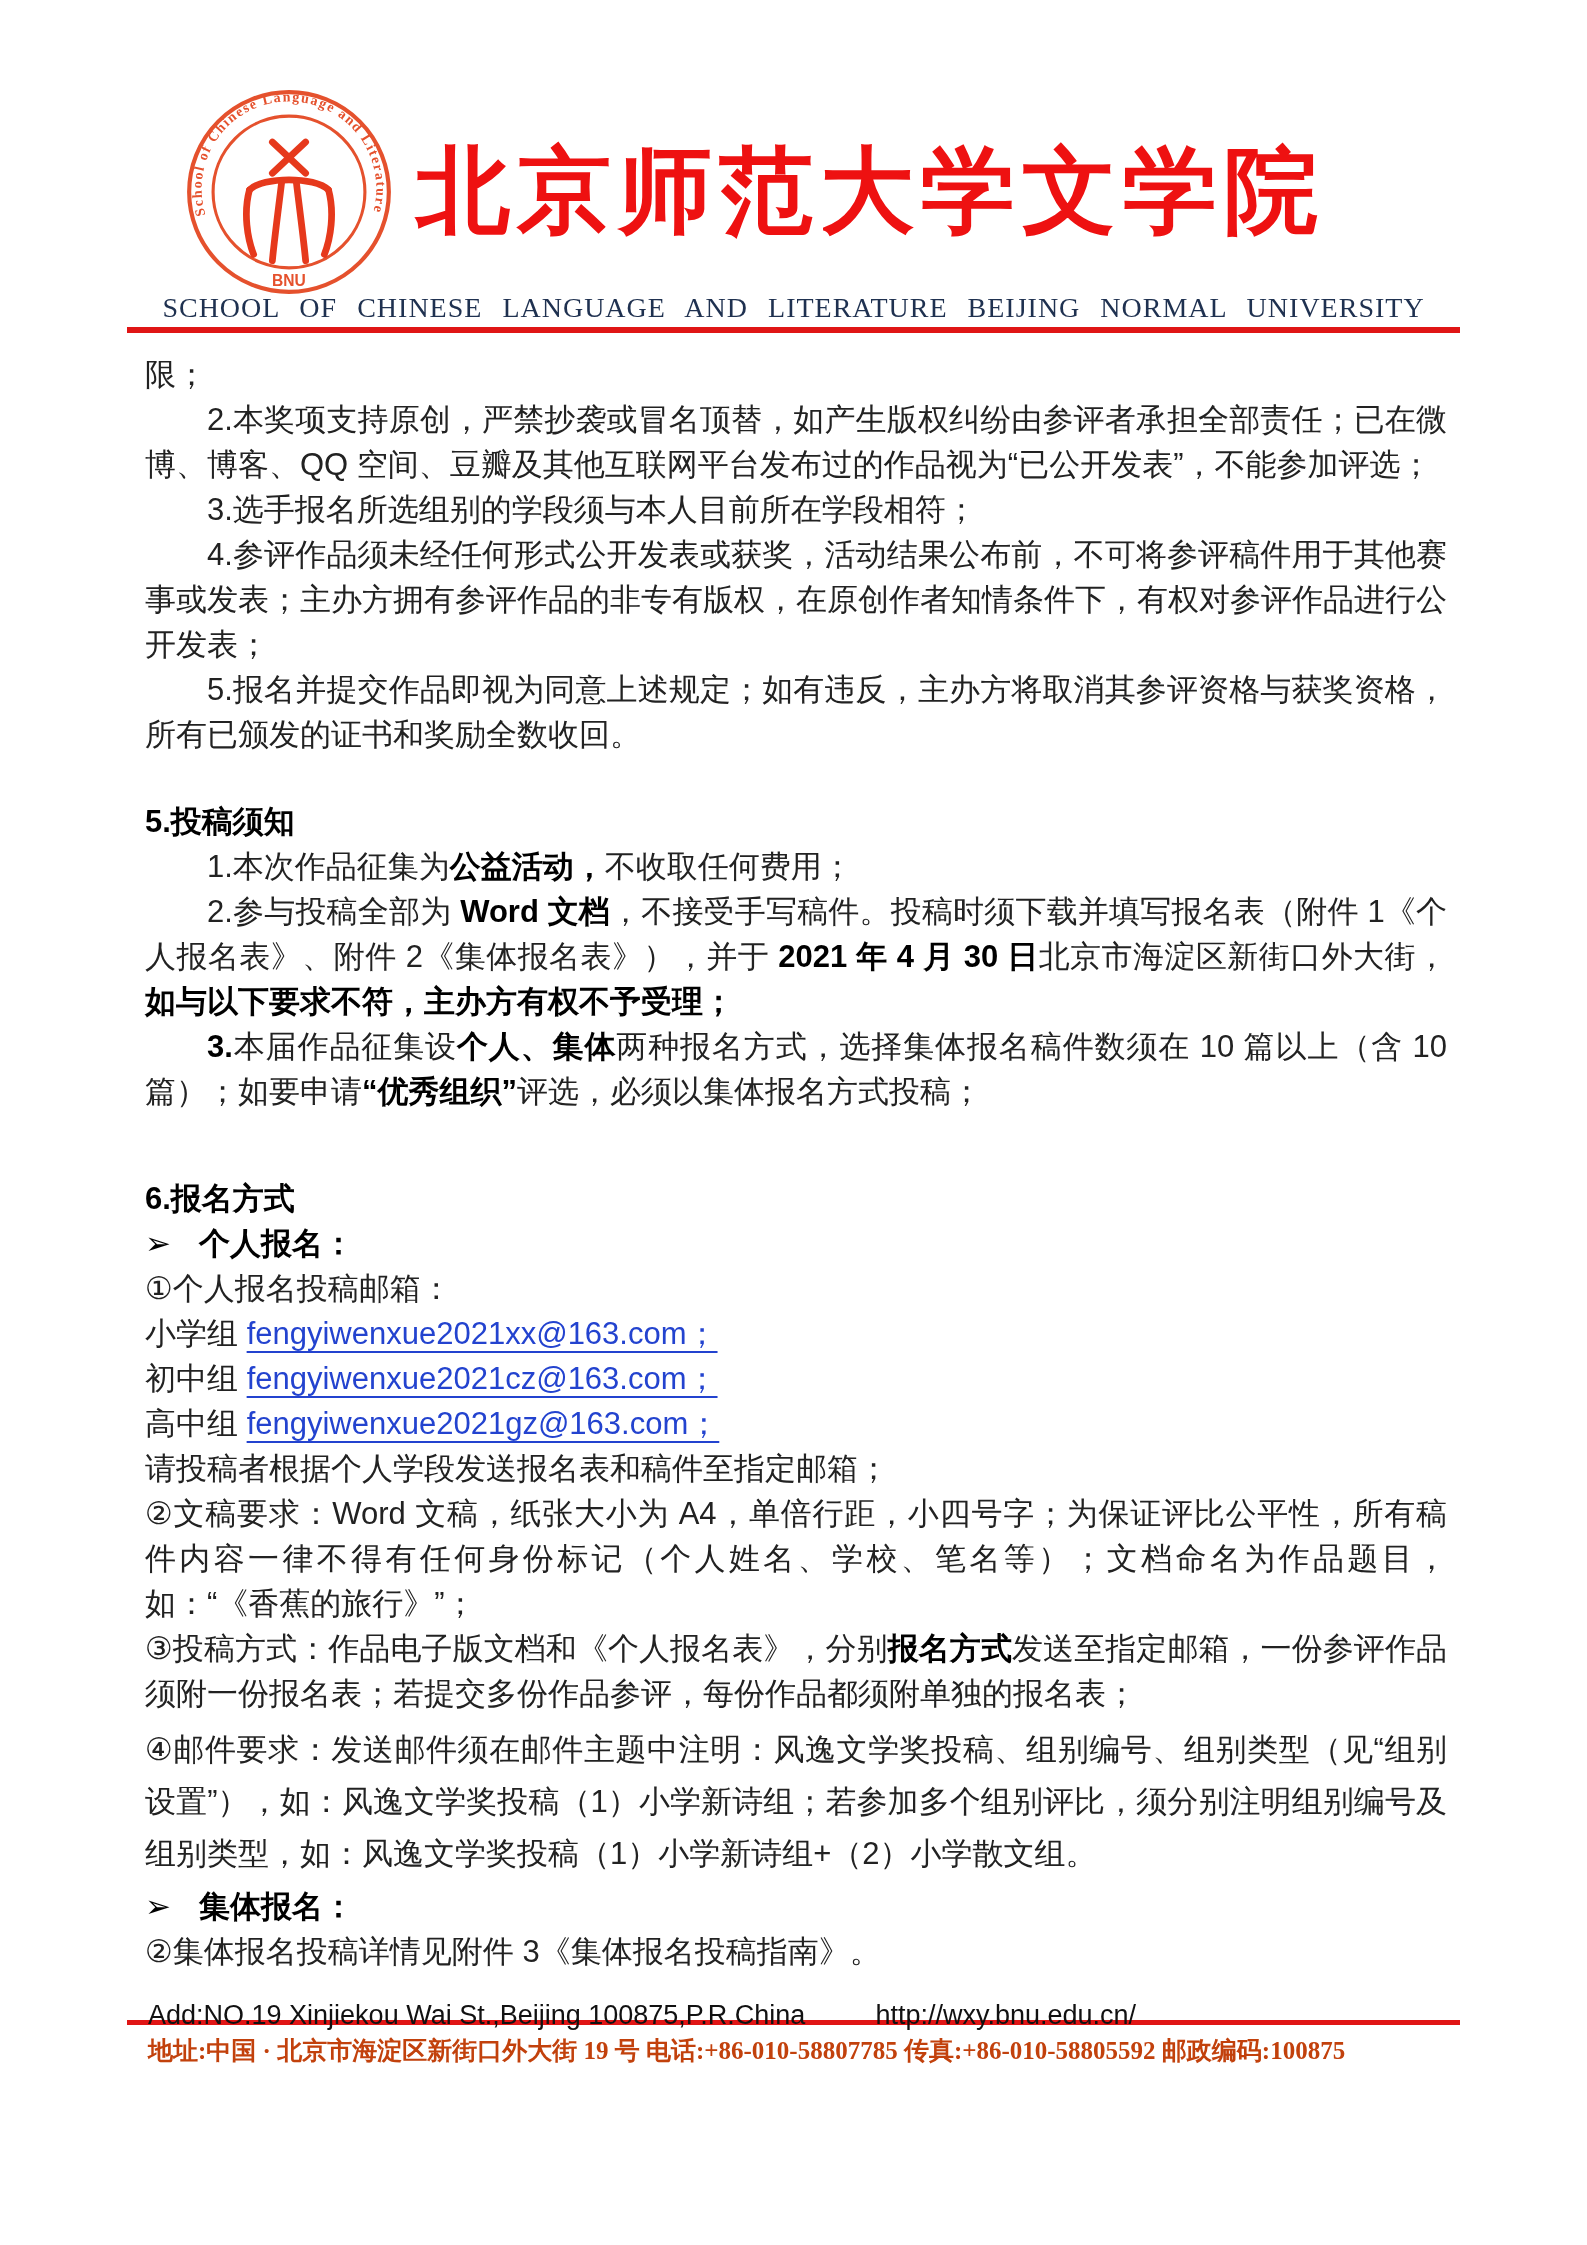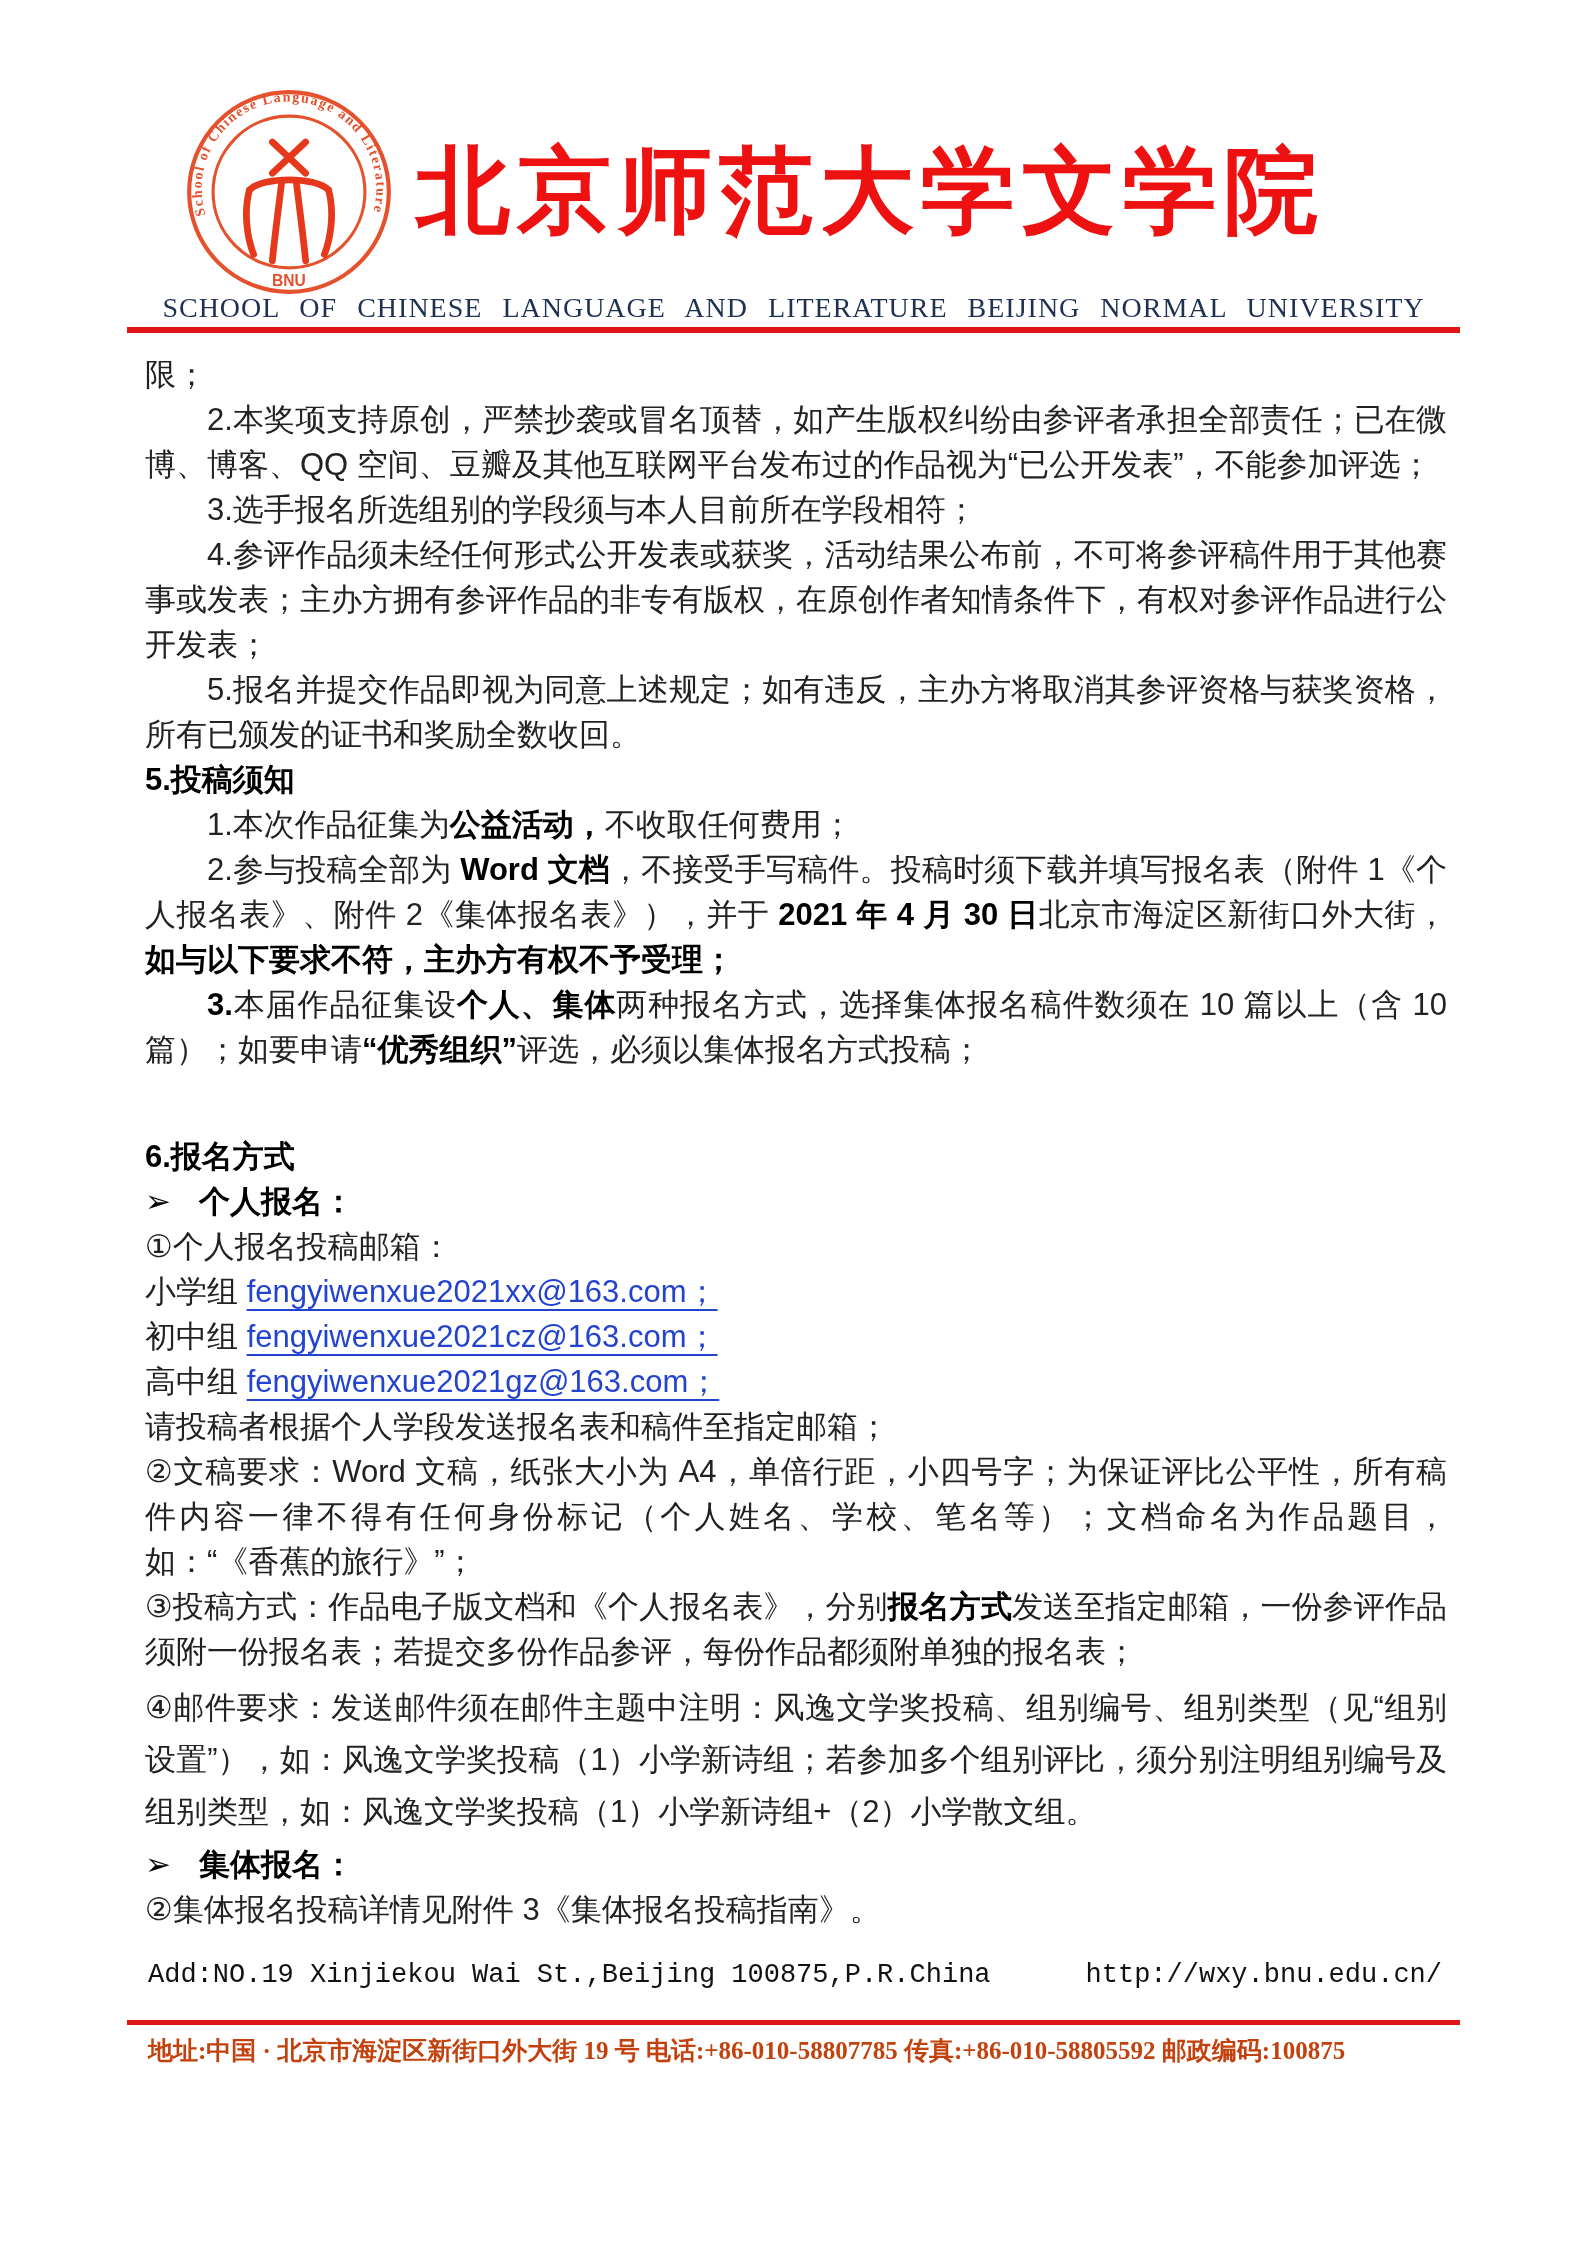--- a/index.html
+++ b/index.html
@@ -24,41 +24,41 @@
   .rule{position:absolute;left:127px;width:1333px;background:#e01515;}
   .rule-top{top:327px;height:6px;}
   .rule-bottom{top:2020px;height:5px;}
   
   .content{
     position:absolute;left:145px;top:352px;width:1302px;
     font-size:31px;line-height:45px;color:#222;text-align:justify;
   }
   .content p{margin:0;}
   .content p.indent{text-indent:62px;}
-  .content p.heading{font-weight:bold;color:#000;}
+  .content p.heading{font-weight:bold;color:#000;margin-top:42px;}
   .content p.heading2{font-weight:bold;color:#000;margin-top:62px;}
   .content p.bullet{font-weight:bold;color:#000;}
   .content p.loose{line-height:52px;margin-top:8px;margin-bottom:4px;}
   .content span.b{font-weight:bold;color:#000;}
   .content span.link{
     color:#2343cf;text-decoration:underline;
     text-decoration-thickness:2px;text-underline-offset:7px;
     font-family:"Liberation Sans",sans-serif;
   }
   .arrow{display:inline-block;margin-right:28px;}
   
   .footer-cn{
     position:absolute;left:148px;top:2034px;width:1300px;
     font-family:"Liberation Serif","DejaVu Serif",serif;
     font-weight:bold;font-size:25px;color:#c2410c;white-space:nowrap;
   }
   .footer-en{
-    position:absolute;left:148px;top:1960px;width:1300px;
-    font-family:Liberation Mono, monospace;
-    font-size:27px;color:#111;display:flex;gap:95px;white-space:nowrap;
+    position:absolute;left:148px;top:2000px;width:1300px;
+    font-family:Liberation Sans, sans-serif;
+    font-size:27px;color:#111;display:flex;gap:70px;white-space:nowrap;
   }
 </style>
 </head>
 <body>
 
 <svg class="logo" viewBox="0 0 200 200" aria-hidden="true">
   <circle cx="100" cy="100" r="96" fill="none" stroke="#e5512d" stroke-width="4"></circle>
   <circle cx="100" cy="100" r="73" fill="none" stroke="#e5512d" stroke-width="3"></circle>
   <defs>
     <path id="ringPath" d="M 22,128 A 84,84 0 1 1 178,128"></path>

